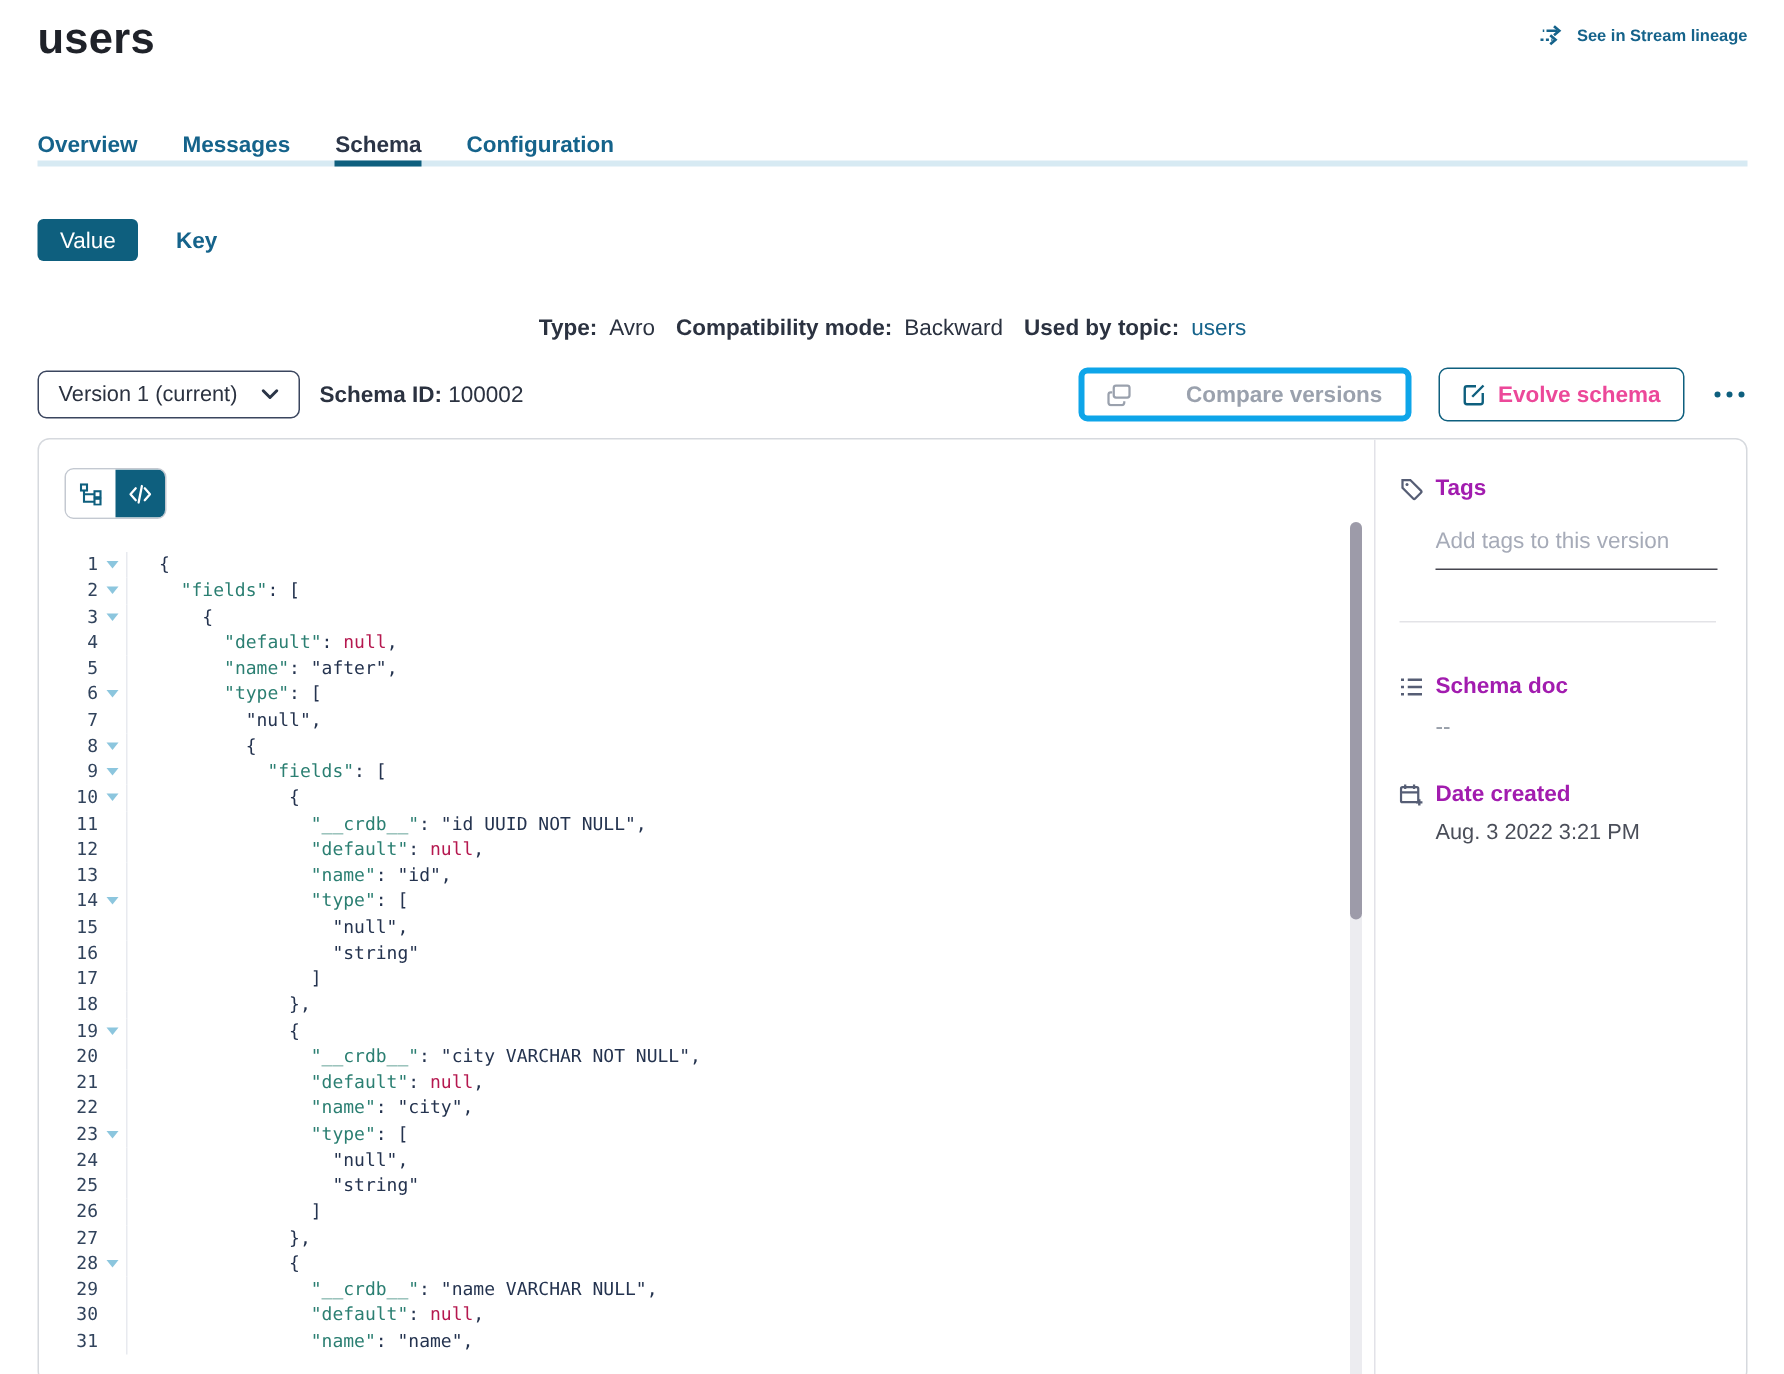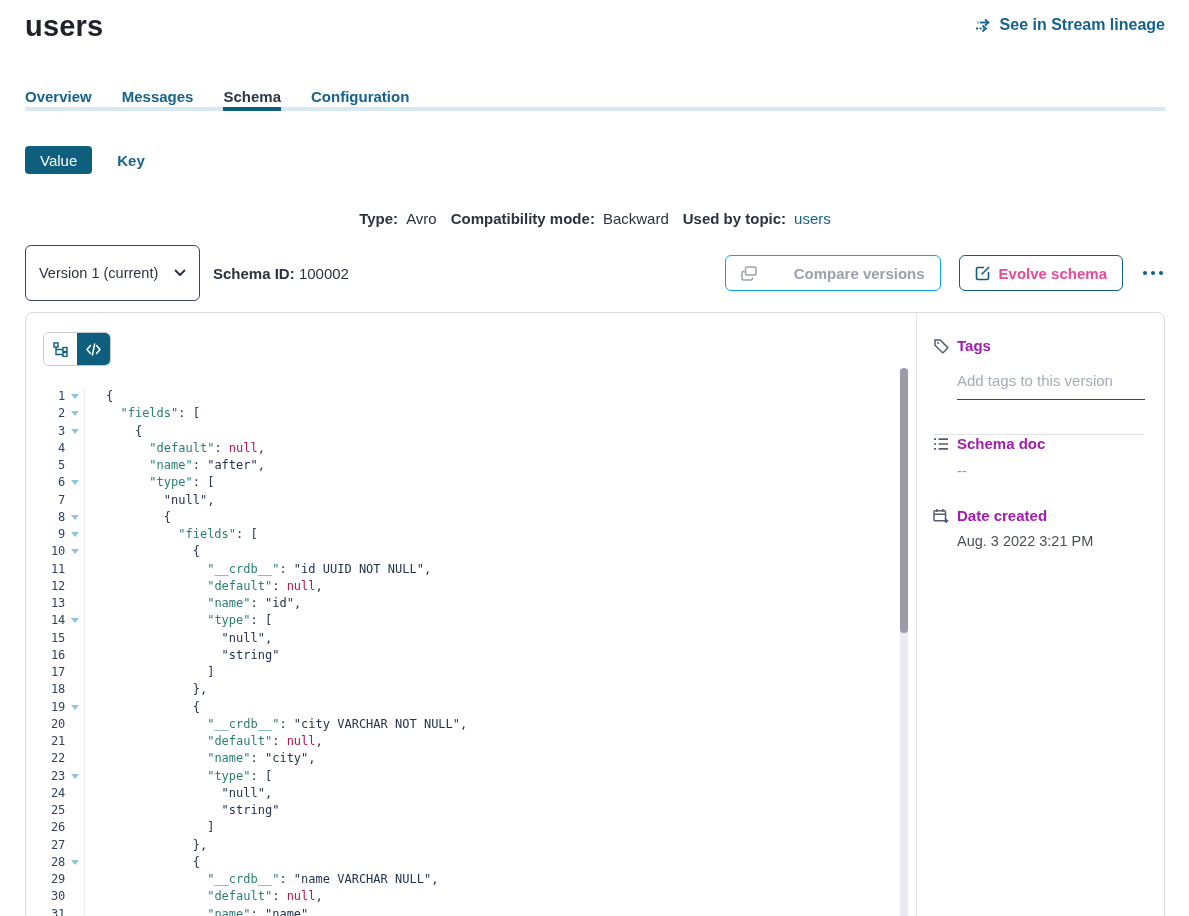--- a/index.html
+++ b/index.html
@@ -6,49 +6,49 @@
   html,body { background:#fff; }
   body {
     width:1189px; height:916px; overflow:hidden; position:relative;
     font-family:"Liberation Sans", sans-serif; color:#2b3547;
   }
   .page { padding:0 24px 0 25px; }
 
   
   .page-header { display:flex; justify-content:space-between; align-items:flex-start; padding-top:10px; }
   .page-title { font-size:29px; font-weight:800; color:#1f2229; letter-spacing:.2px; }
-  .lineage-link { display:flex; align-items:center; gap:7px; color:#15638b; font-size:16px; font-weight:700; text-decoration:none; margin-top:6px; cursor:pointer; }
+  .lineage-link { display:flex; align-items:center; gap:7px; color:#15638b; font-size:11px; font-weight:700; text-decoration:none; margin-top:6px; cursor:pointer; }
 
   
   .tabs { display:flex; gap:30px; margin-top:45px; border-bottom:4px solid #d7eaf3; }
   .tab { font-size:15px; font-weight:600; color:#15638b; padding-bottom:2px; margin-bottom:-4px; border-bottom:4px solid transparent; cursor:pointer; }
   .tab.active { color:#2b3547; border-bottom-color:#0e5f7e; }
 
   
   .vk-row { margin-top:35px; display:flex; align-items:center; }
   .vk-value { background:#0e5f7e; color:#fff; border:none; border-radius:4px; height:28px; padding:0 15px; font-size:15px; font-family:inherit; cursor:pointer; }
   .vk-key { color:#15638b; font-size:15px; font-weight:600; margin-left:25px; cursor:pointer; }
 
   
   .meta-row { margin-top:36px; display:flex; align-items:center; font-size:15px; color:#2b3240;justify-content:center; }
   .meta-row b { font-weight:700; }
   .meta-sep { width:14px; }
   .meta-gap { width:8px; display:inline-block; }
   .meta-link { color:#15638b; cursor:pointer; }
 
   
   .version-row { margin-top:18px; display:flex; align-items:center; }
-  .version-select { width:175px; height:56px; border:1.5px solid #3a455e; border-radius:6px; background:#fff;
+  .version-select { width:175px; height:32px; border:1.5px solid #3a455e; border-radius:6px; background:#fff;
     display:flex; align-items:center; justify-content:space-between; padding:0 13px; font-size:14.5px; color:#2b3240; cursor:pointer; }
   .schema-id { margin-left:13px; font-size:15px; color:#2b3240; }
   .schema-id b { font-weight:700; }
   .right-actions { margin-left:auto; display:flex; align-items:center; gap:18px; }
   .btn { height:36px; border-radius:6px; background:#fff; display:flex; align-items:center; gap:8px;
     padding:0 15px; font-size:15px; font-weight:700; font-family:inherit; cursor:pointer; }
-  .btn-disabled { border:1px solid #0ea5e9; color:#9aa1ad;gap:37px; }
+  .btn-disabled { border:4px solid #0ea5e9; color:#9aa1ad;gap:37px; }
   .btn-primary { border:1.5px solid #0e5f7e; color:#ec4899; }
   .more-dots { display:flex; gap:4px; padding:6px 2px; cursor:pointer; }
   .more-dots i { width:4px; height:4px; border-radius:50%; background:#0e5f7e; }
 
   
   .panel { margin-top:11px; border:1px solid #d6d9de; border-radius:8px; display:flex; height:630px; overflow:hidden; }
   .code-pane { flex:1; min-width:0; position:relative; }
 
   .view-toggle { display:inline-flex; margin:19px 0 0 17px; border:1px solid #c4c9d1; border-radius:6px; overflow:hidden; }
   .vt-btn { width:33px; height:32px; display:flex; align-items:center; justify-content:center; background:#fff; border:none; cursor:pointer; color:#0e5f7e; }
@@ -71,21 +71,21 @@
   .vthumb { position:absolute; top:0; right:8px; width:8px; height:265px; background:#9d9ba9; border-radius:4px; top:55px; cursor:grab; }
 
   
   .sidebar { flex:none; width:248px; border-left:1px solid #e2e2e8; padding:24px 20px 0 16px; }
   .side-head { display:flex; align-items:center; gap:8px; font-size:15px; font-weight:700; color:#a21caf; }
   .side-icon { color:#565e75; display:flex; }
   .tags-input { display:block; margin:16px 0 0 24px; width:188px; border:none; border-bottom:1.5px solid #45454f;
     font-size:15px; font-family:inherit; color:#2b3240; padding:2px 0 10px; outline:none; background:transparent; }
   .tags-input::placeholder { color:#a6abb8; }
   .side-divider { height:1px; background:#e3e3e7; margin-top:34px; }
-  .sec-doc { }
+  .sec-doc { margin-top:34px; }
   .doc-value { margin:10px 0 0 24px; font-size:15px; color:#9097a2; }
   .sec-date { margin-top:28px; }
   .date-value { margin:9px 0 0 24px; font-size:14.5px; color:#4a4e59; }
 </style>
 </head>
 <body>
 
 <div class="page">
 
   <div class="page-header">

